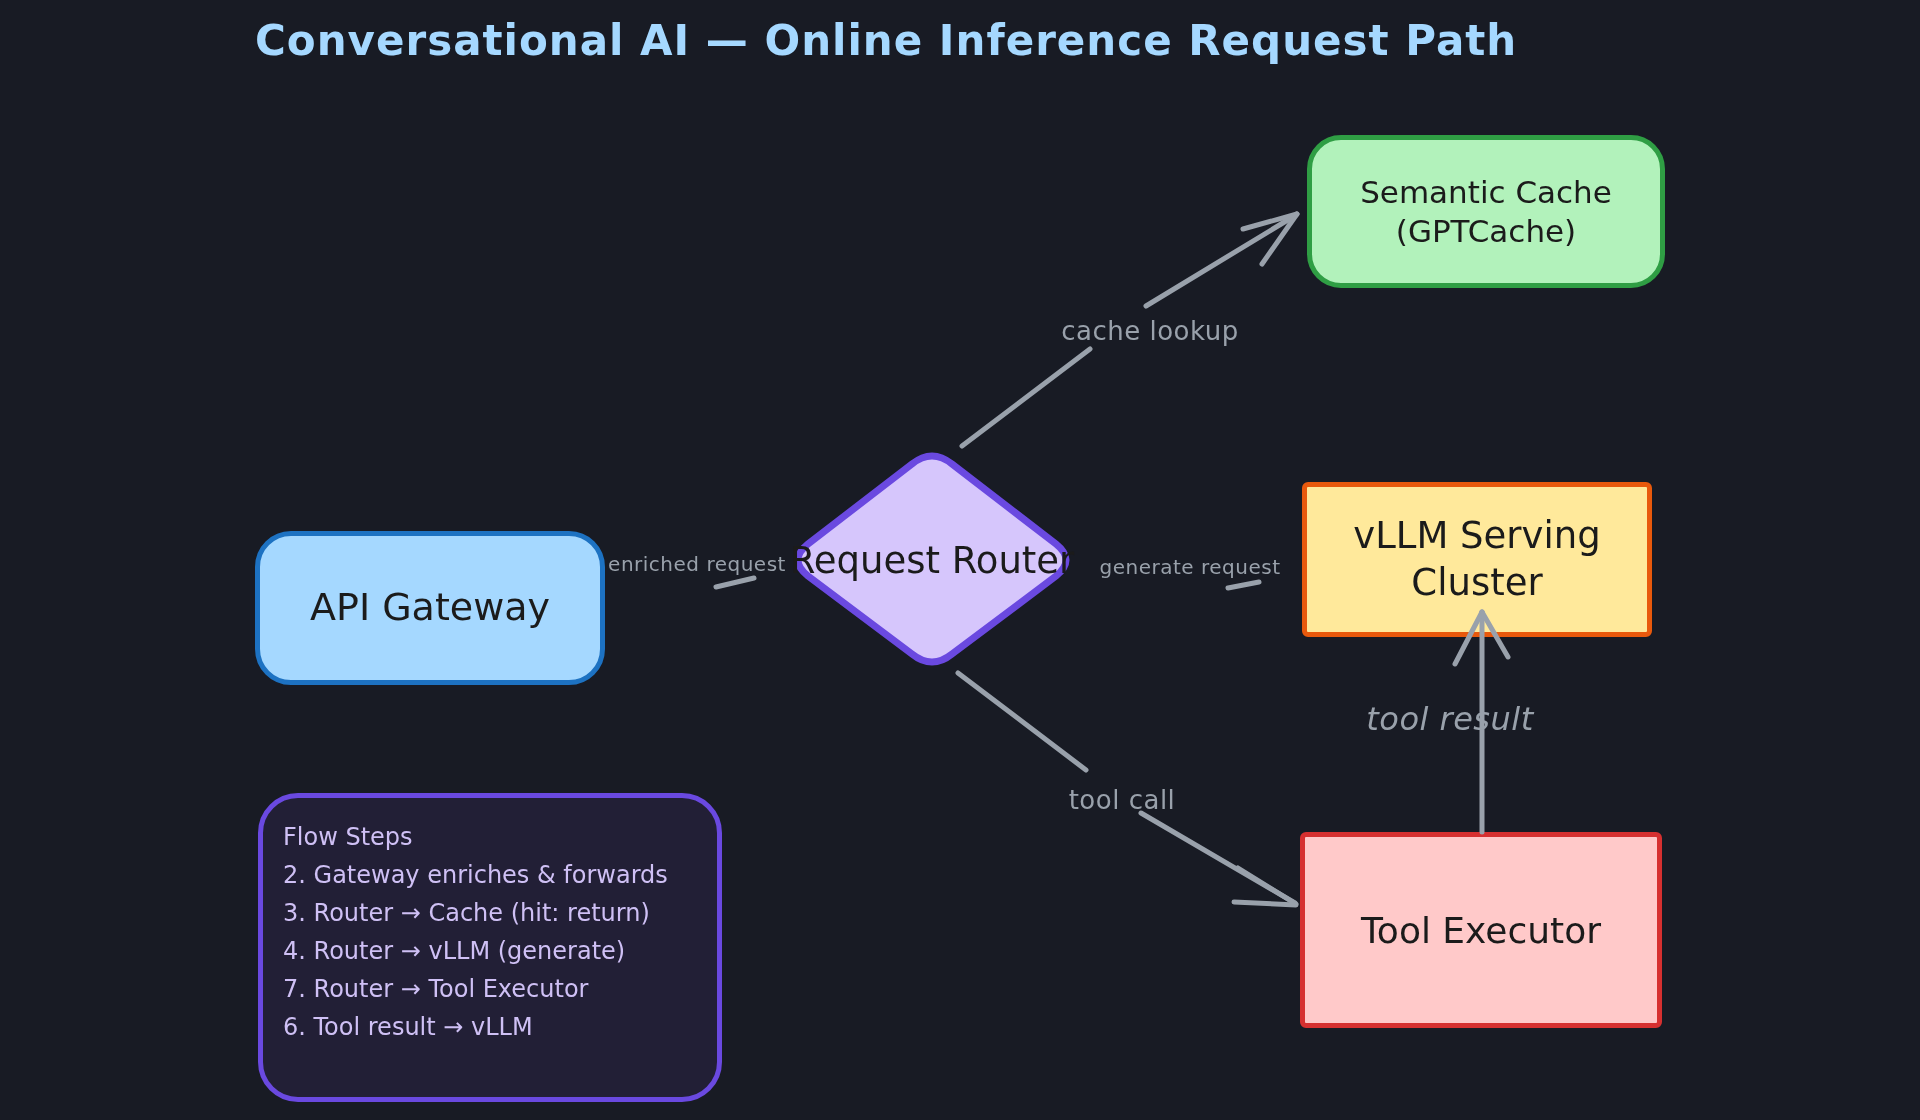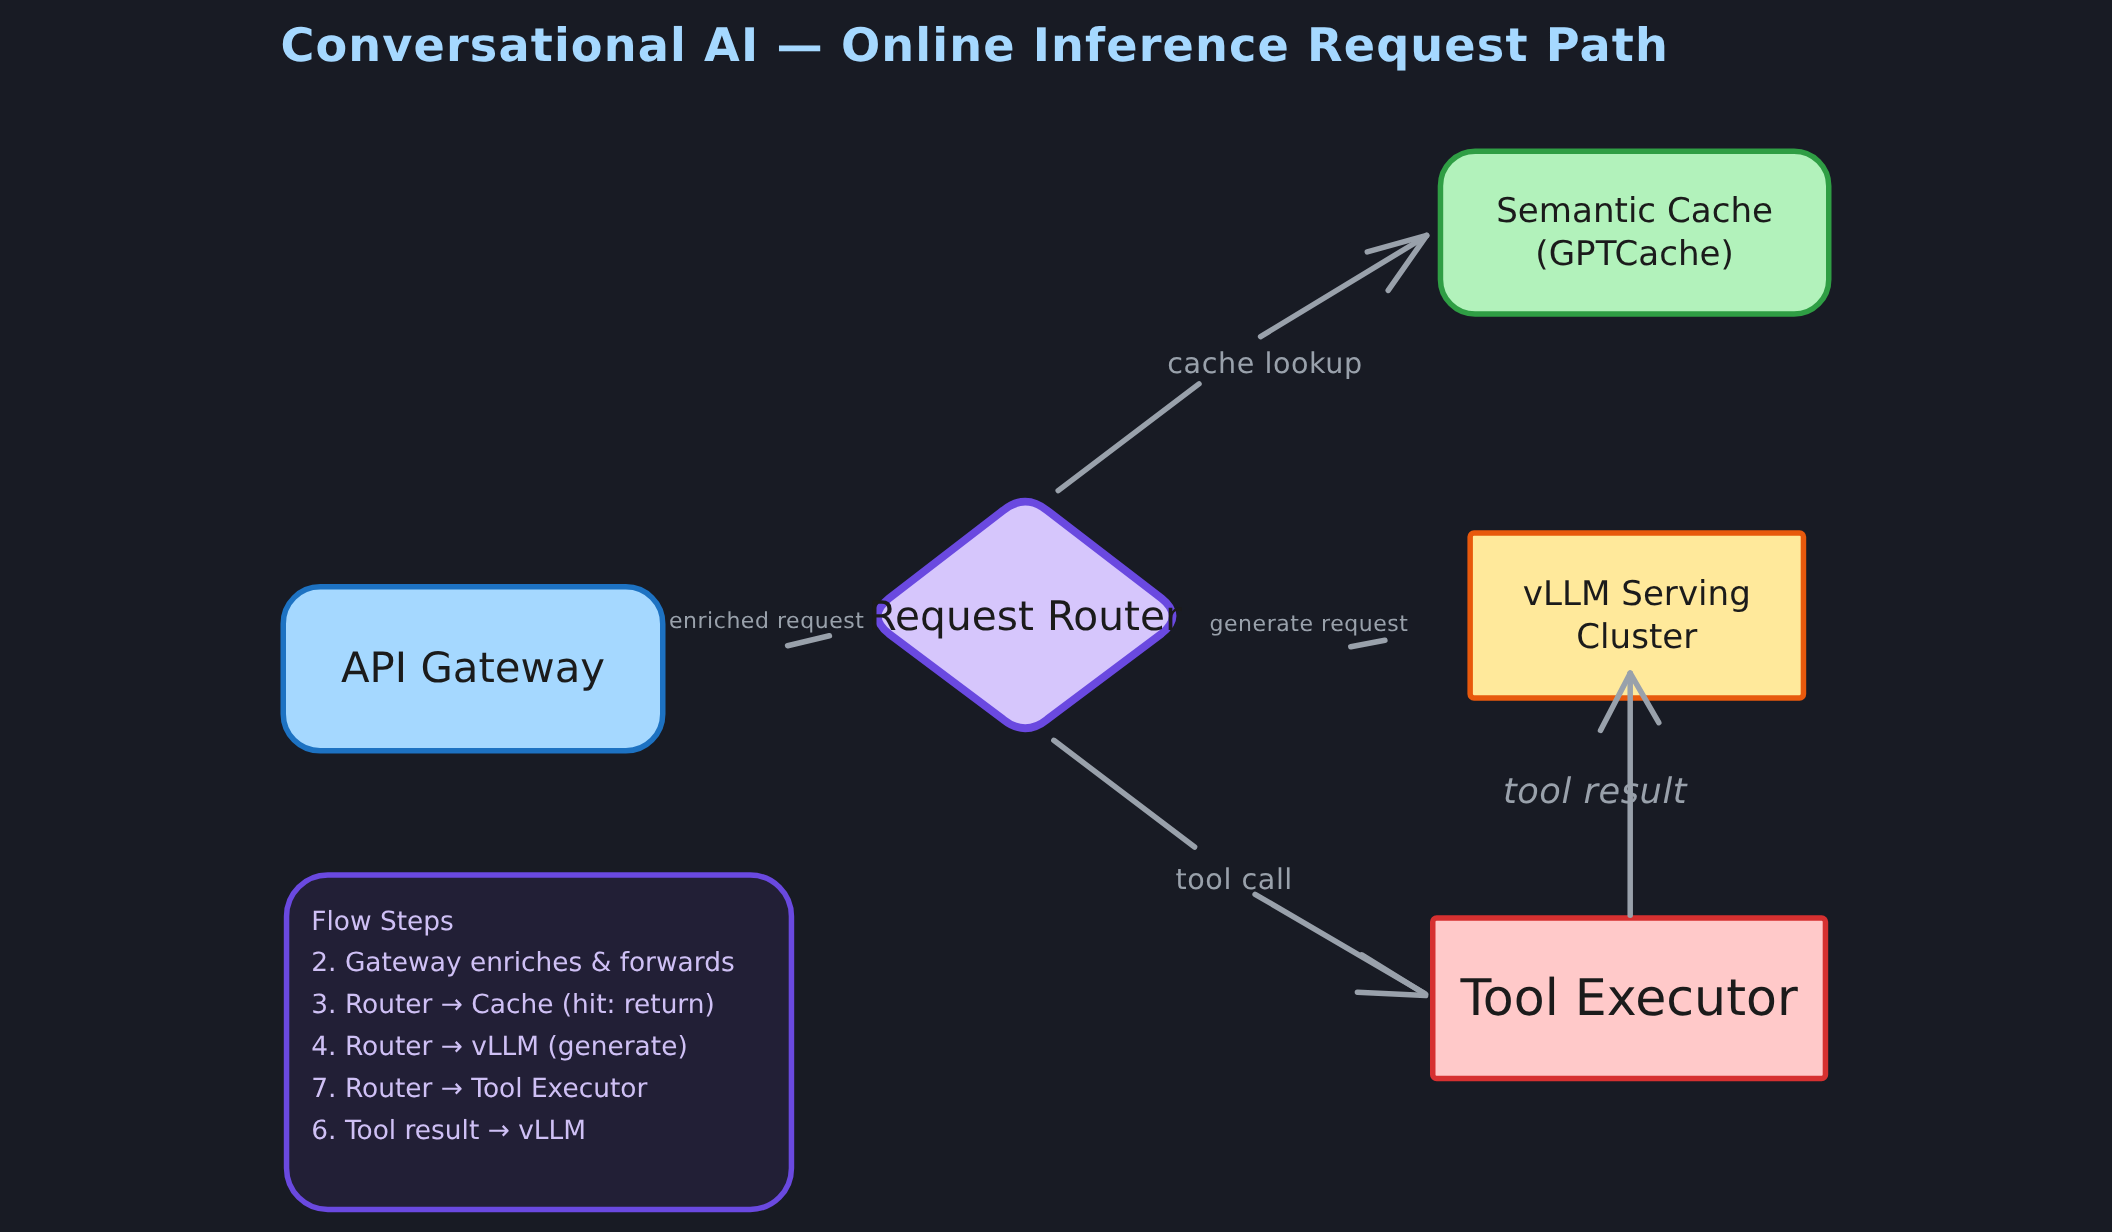--- a/index.html
+++ b/index.html
@@ -34,28 +34,28 @@
     left:255px; top:483px; width:350px; height:154px;
     background:var(--api-gateway-fill); border:5px solid var(--api-gateway-border);
     border-radius:36px; font-size:38px;margin-top:48px;
   }
   .semantic-cache {
     left:1307px; top:135px; width:358px; height:153px;
     background:var(--cache-fill); border:5px solid var(--cache-border);
     border-radius:34px; font-size:31px;
   }
   .vllm-cluster {
-    left:1302px; top:482px; width:308px; height:155px;
+    left:1302px; top:482px; width:350px; height:155px;
     background:var(--vllm-fill); border:5px solid var(--vllm-border);
-    border-radius:6px; font-size:31px;margin-left:32px;
+    border-radius:6px; font-size:37px;
   }
   .tool-executor {
-    left:1300px; top:832px; width:362px; height:151px;
+    left:1300px; top:832px; width:362px; height:196px;
     background:var(--tool-fill); border:5px solid var(--tool-border);
-    border-radius:6px; font-size:46px;
+    border-radius:6px; font-size:36px;
   }
   .edges-svg {
     position:absolute; left:0; top:0; width:1920px; height:1120px;
     z-index:2; pointer-events:none;
   }
   .router-label {
     position:absolute; left:932px; top:560px; transform:translate(-50%,-50%);
     font-size:37px; color:var(--node-text); white-space:nowrap; z-index:3;
   }
   .edge-label {

